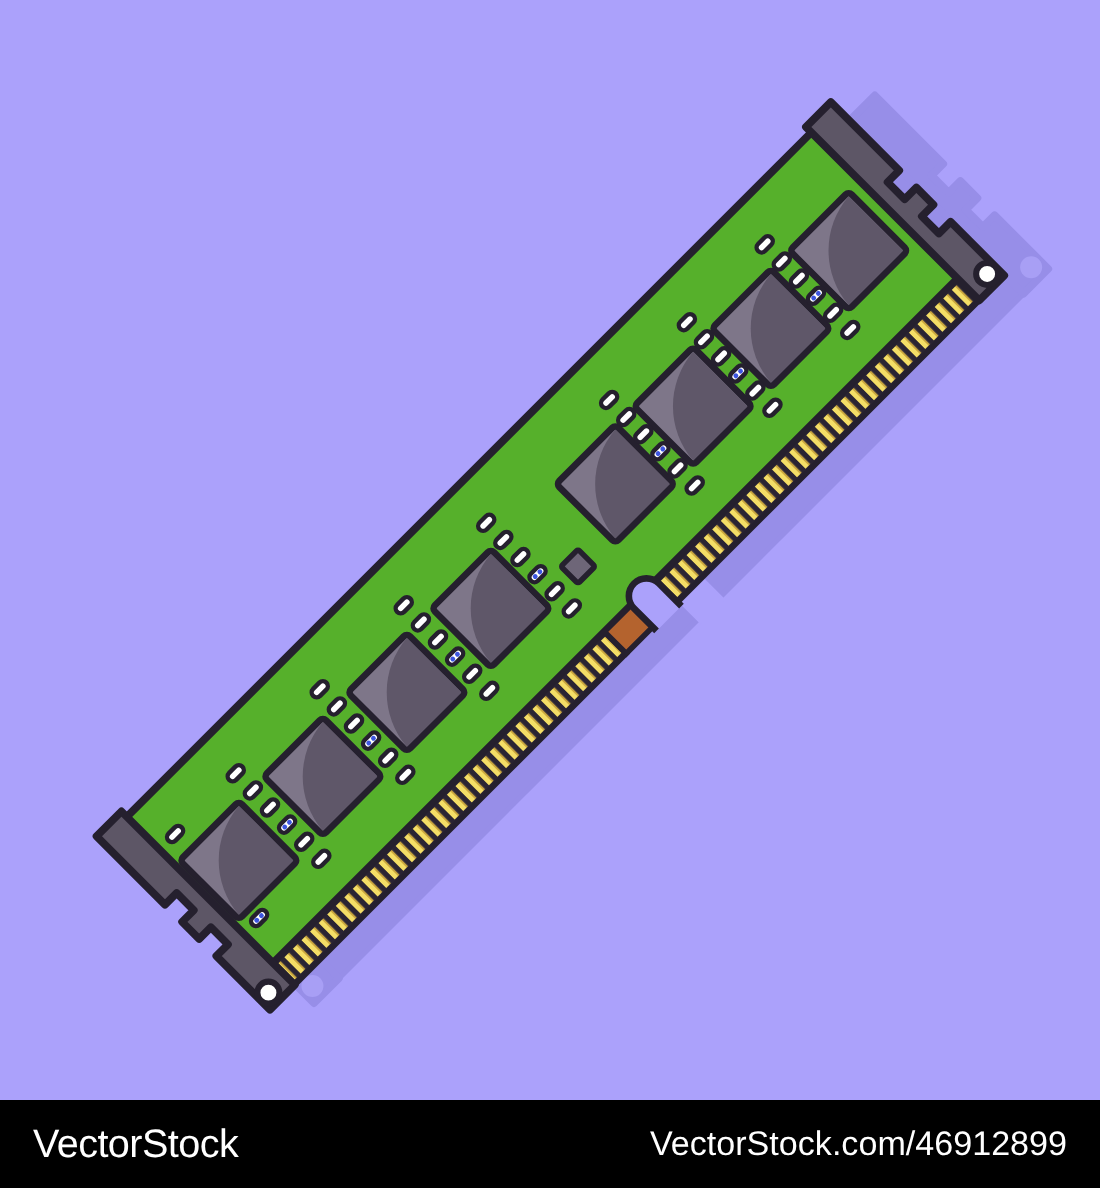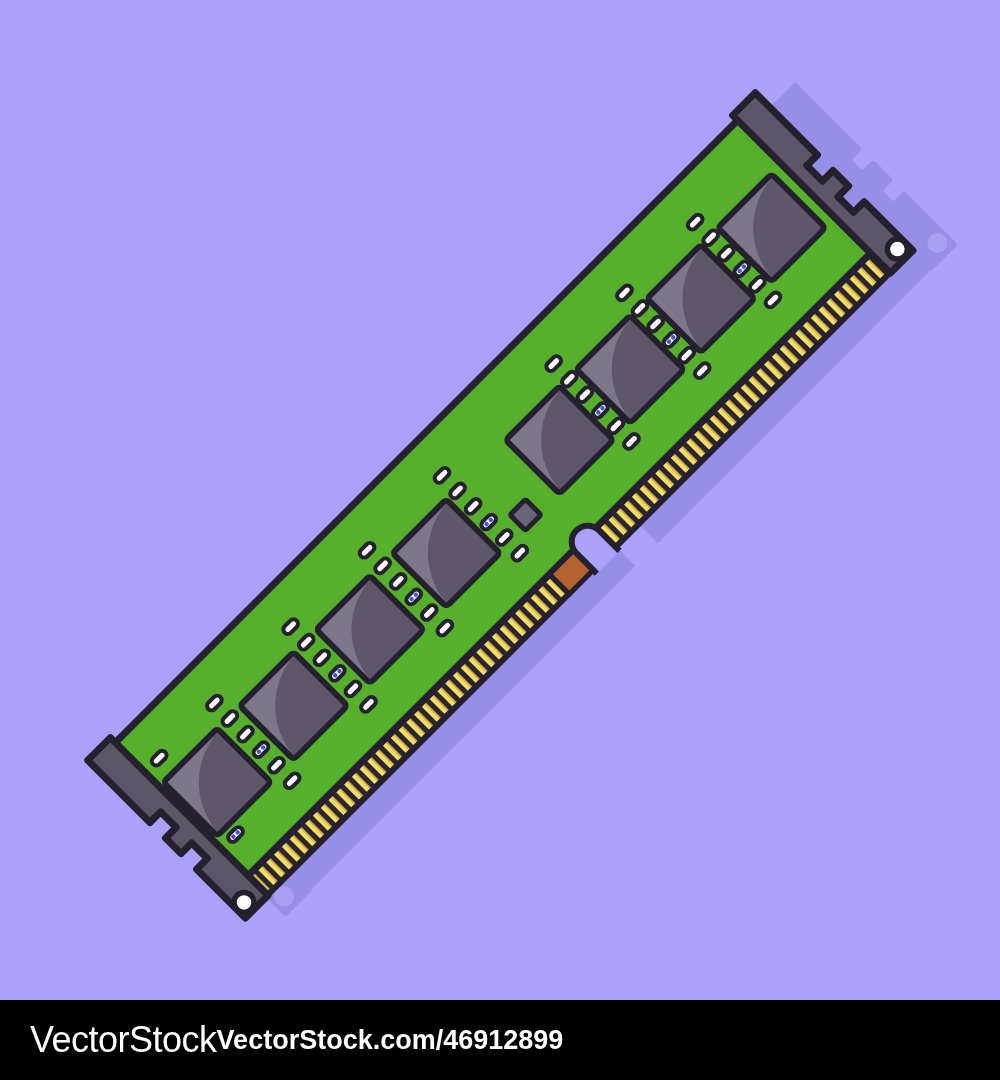--- a/index.html
+++ b/index.html
@@ -12,27 +12,27 @@
   }
   html,body{margin:0;padding:0;}
   body{
     width:1000px;height:1080px;position:relative;overflow:hidden;
     font-family:"Liberation Sans", sans-serif;background:var(--bg);
   }
   .art-wrap{position:absolute;top:0;left:0;width:1000px;height:1000px;}
   .bottom-bar{
     position:absolute;left:0;bottom:0;width:1000px;height:80px;
     background:var(--bar-bg);display:flex;align-items:center;
-    justify-content:flex-start;box-sizing:border-box;padding:0 30px;
+    justify-content:space-between;box-sizing:border-box;padding:0 30px;
   }
   .brand{
     color:var(--bar-text);font-size:36px;font-weight:500;letter-spacing:-0.5px;
   }
   .url{
-    color:var(--bar-text);font-size:27px;font-weight:700;letter-spacing:0px;
+    color:var(--bar-text);font-size:31px;font-weight:400;letter-spacing:0px;
   }
 </style>
 </head>
 <body>
 
 <div class="art-wrap">
   <svg id="art" width="1000" height="1000" viewBox="0 0 1000 1000">
     <defs>
       <pattern id="pinPattern" x="0" y="87" width="11" height="22" patternUnits="userSpaceOnUse">
         <rect x="0" y="0" width="6" height="22" style="fill:var(--gold)"></rect>

